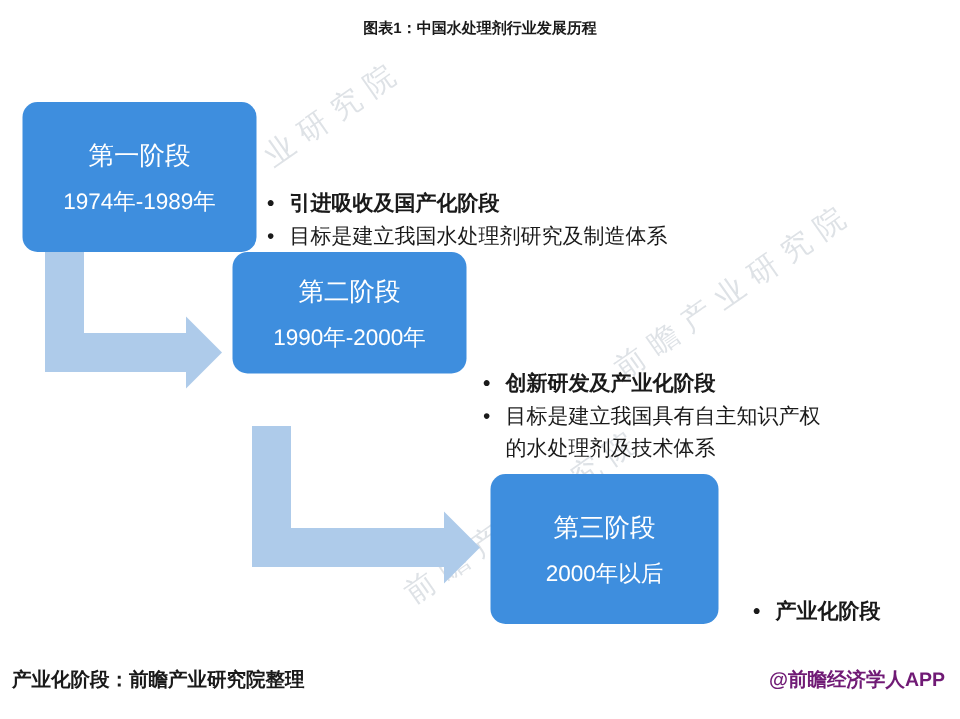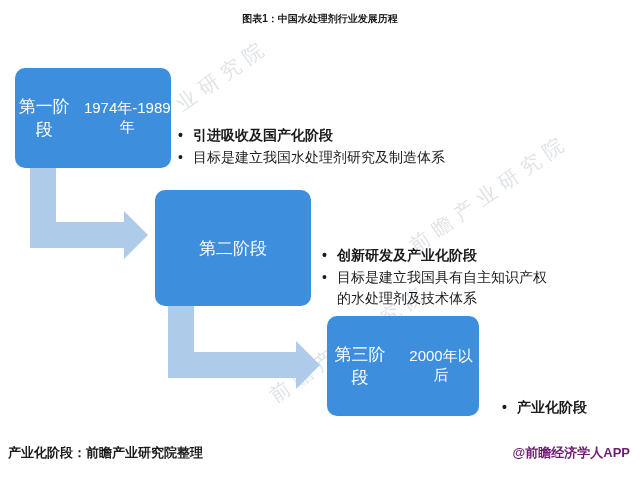--- a/index.html
+++ b/index.html
@@ -25,21 +25,21 @@
     color:#aab4bf;opacity:0.38;
     transform:rotate(-35deg);
     pointer-events:none;
   }
   
   .stage-box{
     position:absolute;
     background:var(--box-color);
     border-radius:10px;
     color:#ffffff;
-    display:flex;align-items:center;justify-content:center;
+    display:flex;flex-direction:column;align-items:center;justify-content:center;
     gap:10px;
     text-align:center;
   }
   .stage-name{font-size:17px;}
   .stage-period{font-size:15px;}
   
   .bullets{
     position:absolute;
     margin:0;padding:0;list-style:none;
     color:#1a1a1a;font-size:14px;line-height:1.45;
@@ -97,22 +97,23 @@
 
   <div class="stage-box" style="left:15px;top:68px;width:156px;height:100px;">
     <div class="stage-name">第一阶段</div>
     <div class="stage-period">1974年-1989年</div>
   </div>
   <ul class="bullets" style="left:178px;top:84px;width:268px;">
     <li class="bold">引进吸收及国产化阶段</li>
     <li>目标是建立我国水处理剂研究及制造体系</li>
   </ul>
 
-  <div class="stage-box" style="left:155px;top:190px;width:156px;height:116px;text-align:right;">
+  <div class="stage-box" style="left:155px;top:168px;width:156px;height:81px;text-align:right;">
     <div class="stage-name">第二阶段</div>
+    <div class="stage-period">1990年-2000年</div>
   </div>
   <ul class="bullets" style="left:322px;top:204px;width:228px;">
     <li class="bold">创新研发及产业化阶段</li>
     <li>目标是建立我国具有自主知识产权的水处理剂及技术体系</li>
   </ul>
 
   <div class="stage-box" style="left:327px;top:316px;width:152px;height:100px;">
     <div class="stage-name">第三阶段</div>
     <div class="stage-period">2000年以后</div>
   </div>

